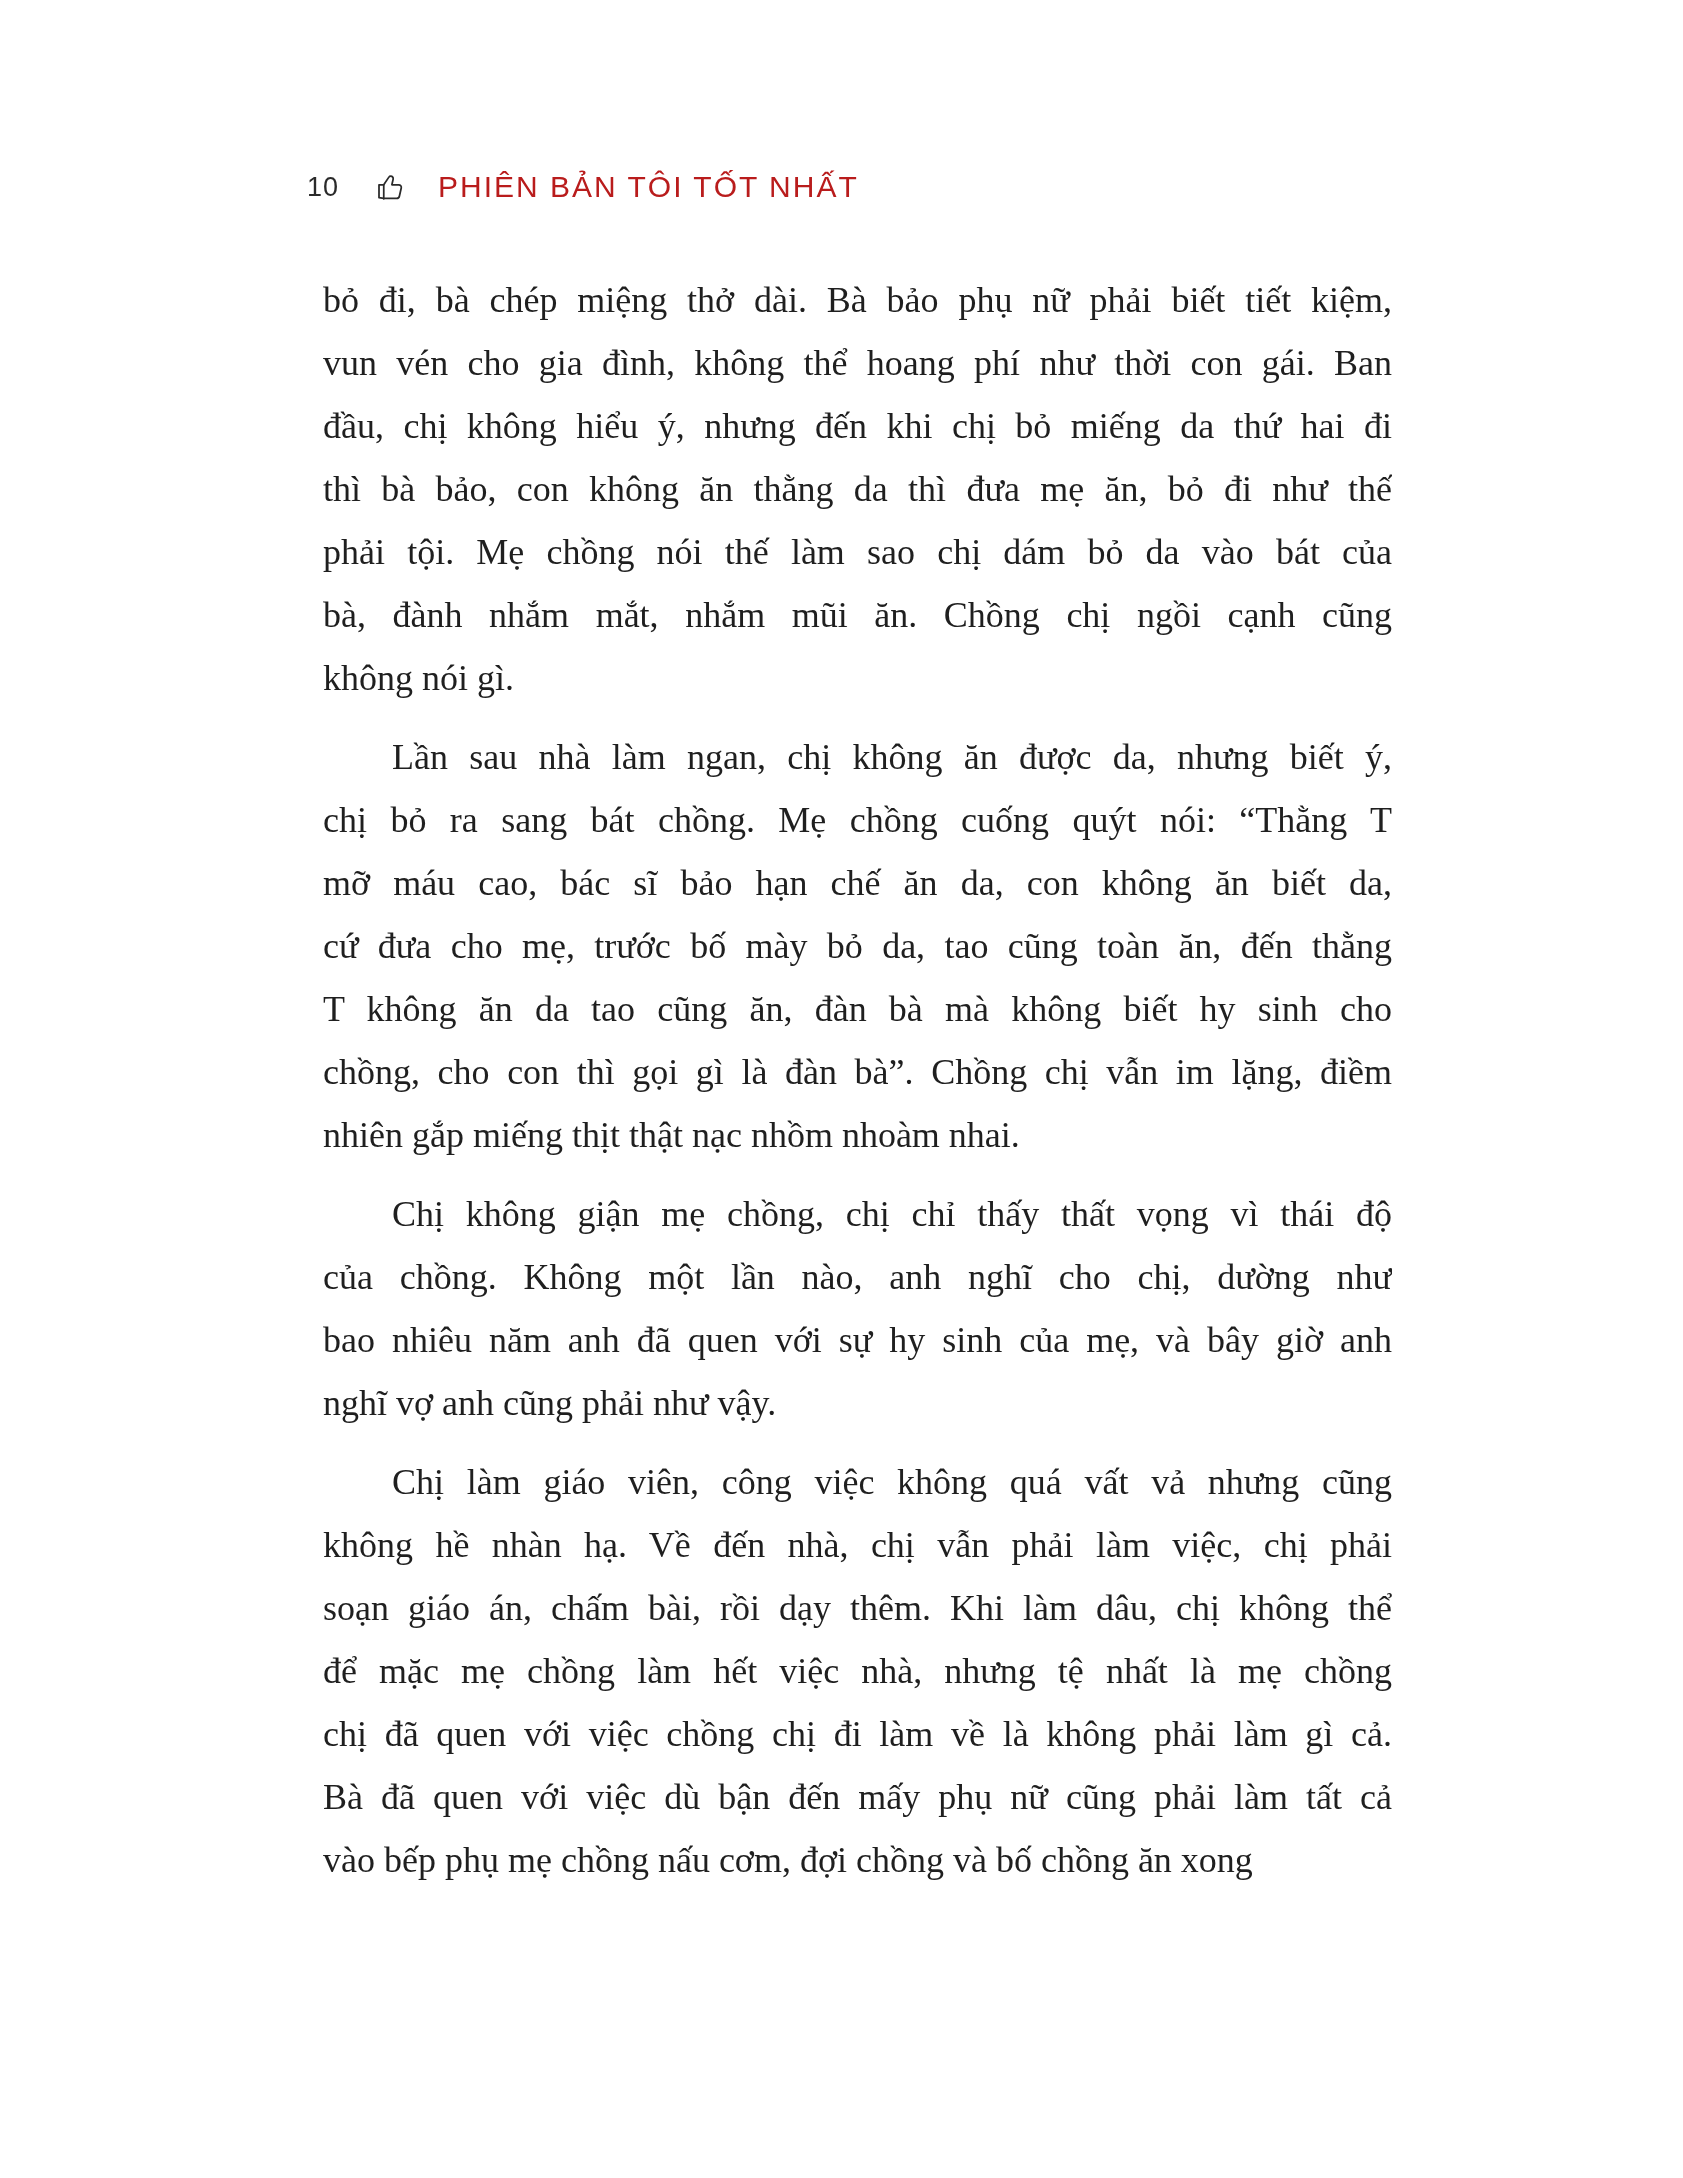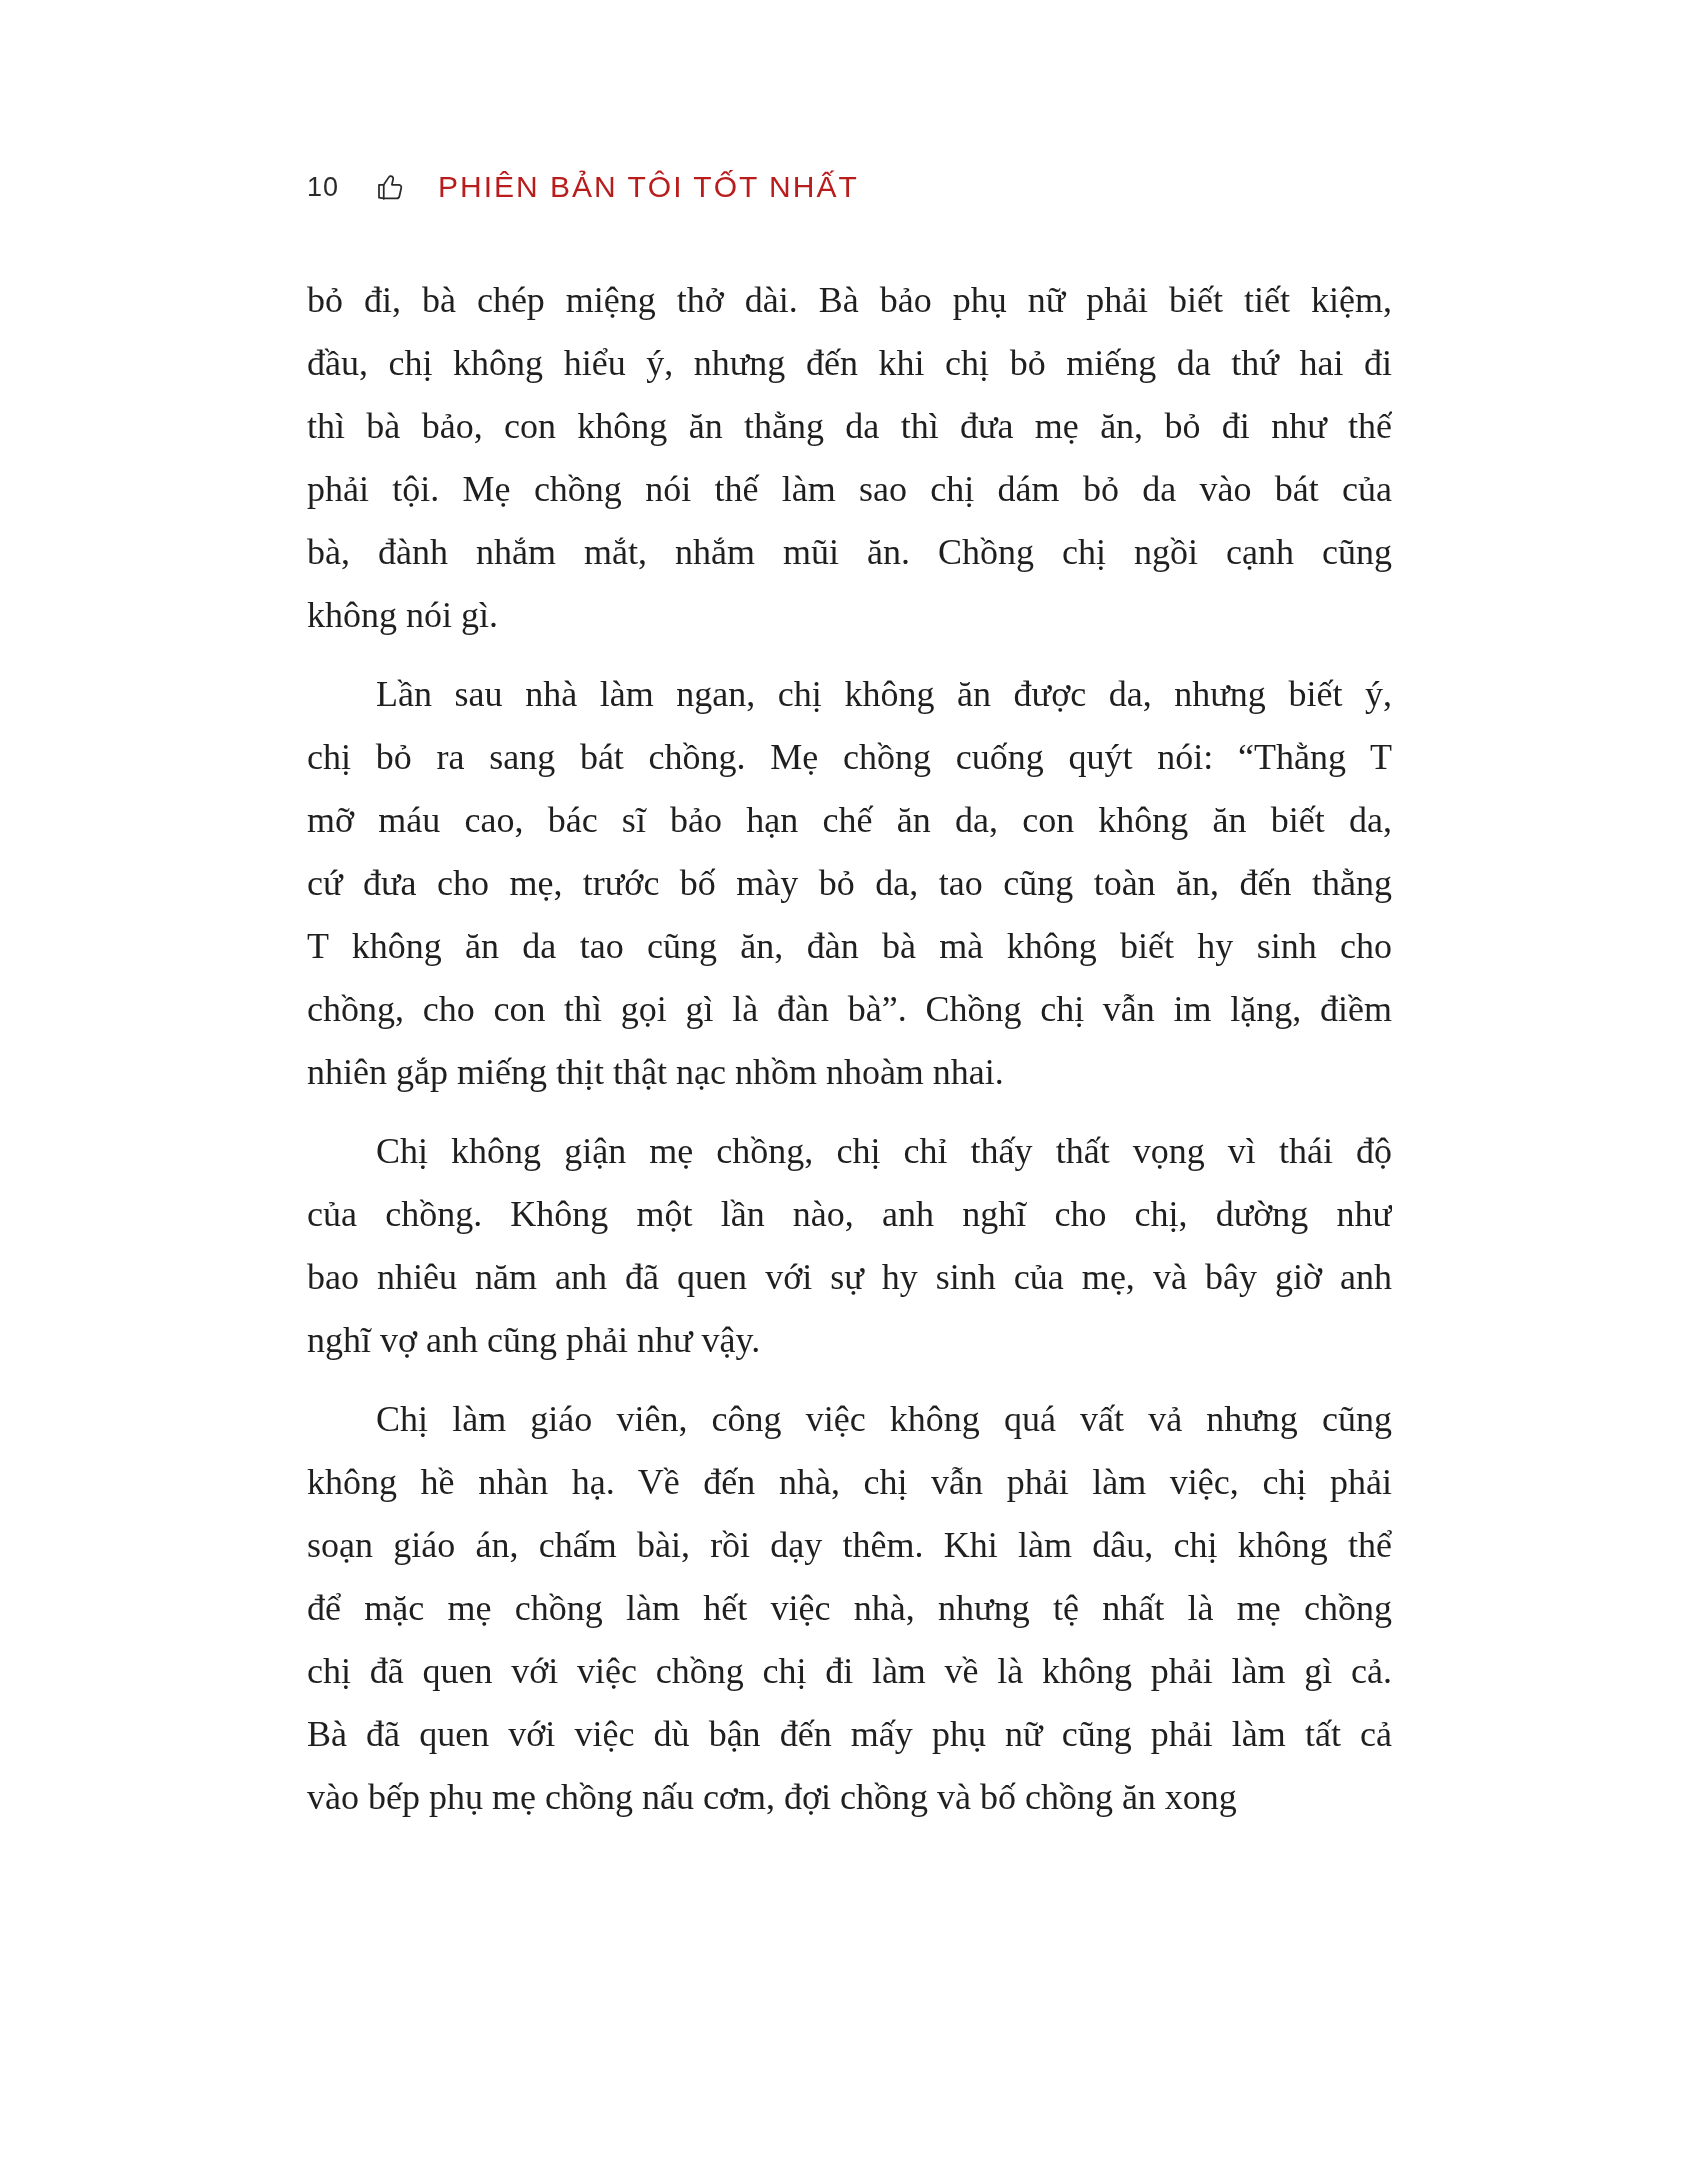--- a/index.html
+++ b/index.html
@@ -42,21 +42,21 @@
     letter-spacing: 2px;
     white-space: nowrap;
   }
   .body-text {
     position: absolute;
     left: 307px;
     top: 269px;
     width: 1085px;
     font-size: 36px;
   }
-  .para { margin: 0 0 16px 0; }
+  .para { margin: 0 0 16px 16px; }
   .line {
     height: 63px;
     line-height: 63px;
     overflow: hidden;
     text-align: justify;
     text-align-last: justify;
     text-justify: inter-word;
     white-space: normal;
   }
   .line.last { text-align-last: left; }
@@ -74,20 +74,21 @@
         <path d="M7 10.2 V21.4"></path>
         <path d="M3.2 10.2 H7 l4.1-6.1 c.3-.5.9-.8 1.5-.8 a2 2 0 0 1 1.9 2.5 l-1 4.4 H19 a2.1 2.1 0 0 1 2 2.6 l-1.5 6.6 c-.2 1-1.1 1.7-2.1 1.7 H7 l-3.8-.6 Z"></path>
       </svg>
     </span>
     <span class="running-title">PHIÊN BẢN TÔI TỐT NHẤT</span>
   </div>
 
   <div class="body-text">
       <div class="para">
         <div class="line">bỏ đi, bà chép miệng thở dài. Bà bảo phụ nữ phải biết tiết kiệm,</div>
+        <div class="line">vun vén cho gia đình, không thể hoang phí như thời con gái. Ban</div>
         <div class="line">đầu, chị không hiểu ý, nhưng đến khi chị bỏ miếng da thứ hai đi</div>
         <div class="line">thì bà bảo, con không ăn thằng da thì đưa mẹ ăn, bỏ đi như thế</div>
         <div class="line">phải tội. Mẹ chồng nói thế làm sao chị dám bỏ da vào bát của</div>
         <div class="line">bà, đành nhắm mắt, nhắm mũi ăn. Chồng chị ngồi cạnh cũng</div>
         <div class="line last">không nói gì.</div>
       </div>
       <div class="para indent">
         <div class="line">Lần sau nhà làm ngan, chị không ăn được da, nhưng biết ý,</div>
         <div class="line">chị bỏ ra sang bát chồng. Mẹ chồng cuống quýt nói: “Thằng T</div>
         <div class="line">mỡ máu cao, bác sĩ bảo hạn chế ăn da, con không ăn biết da,</div>

